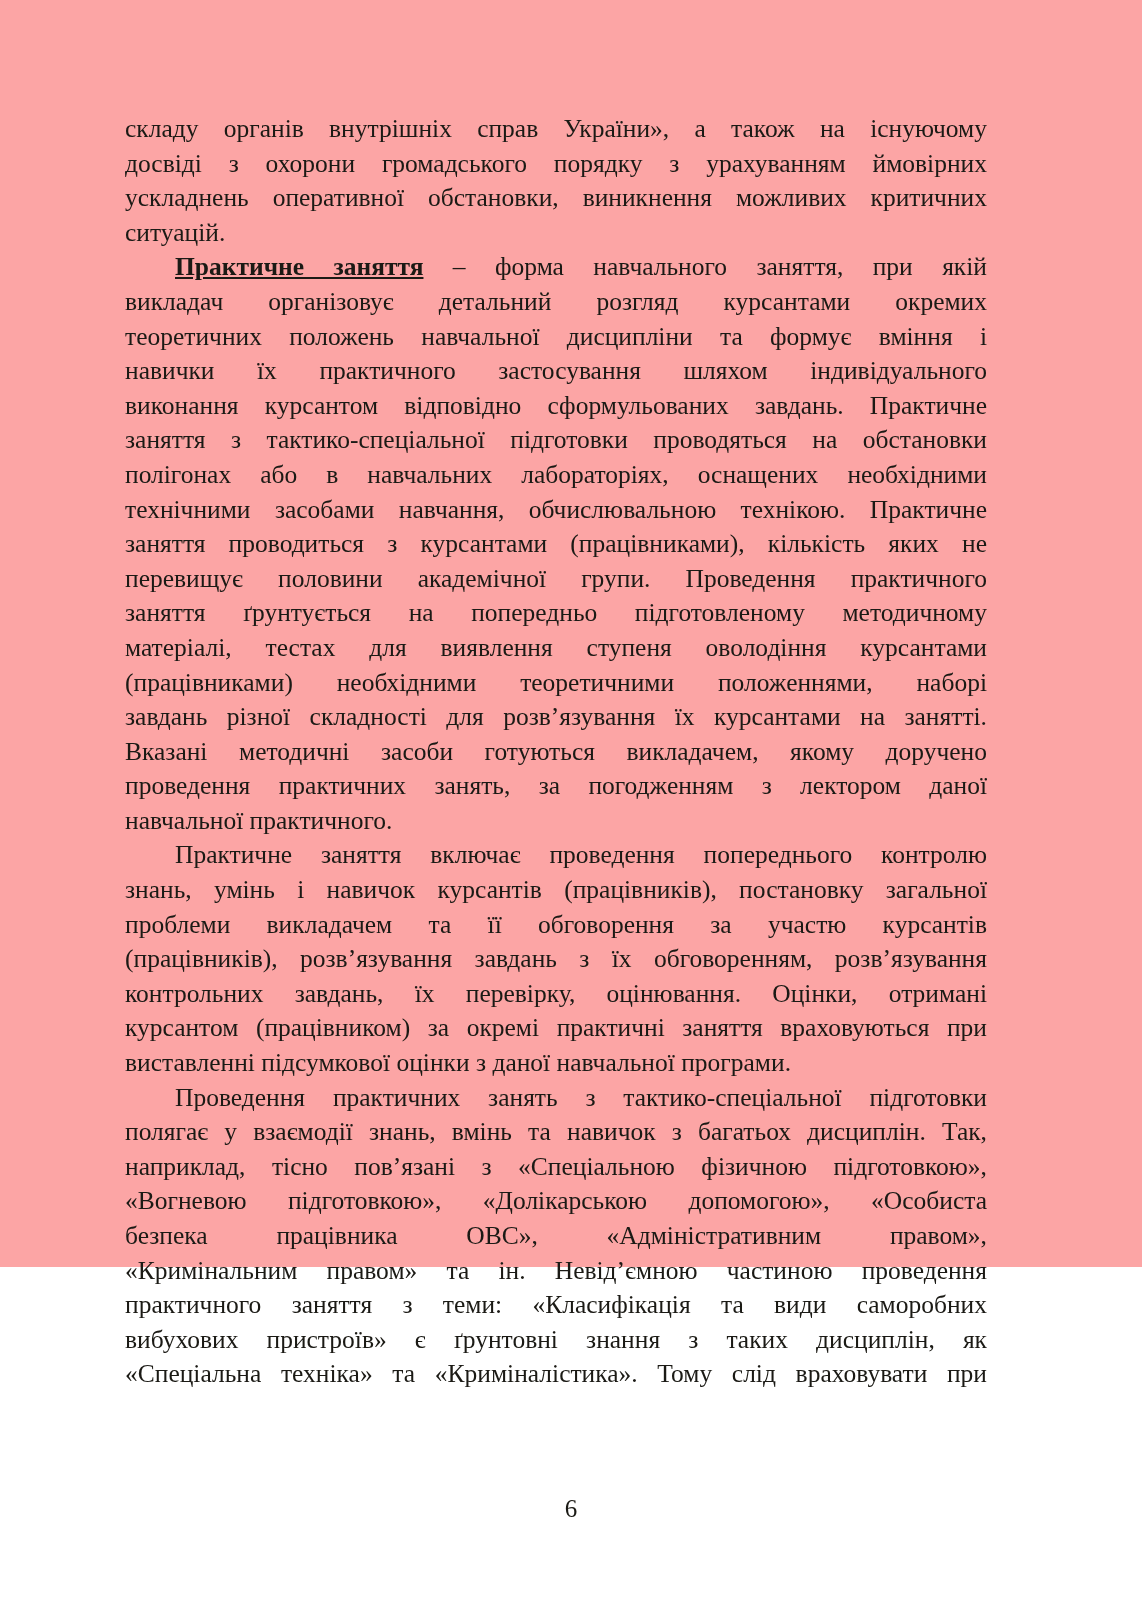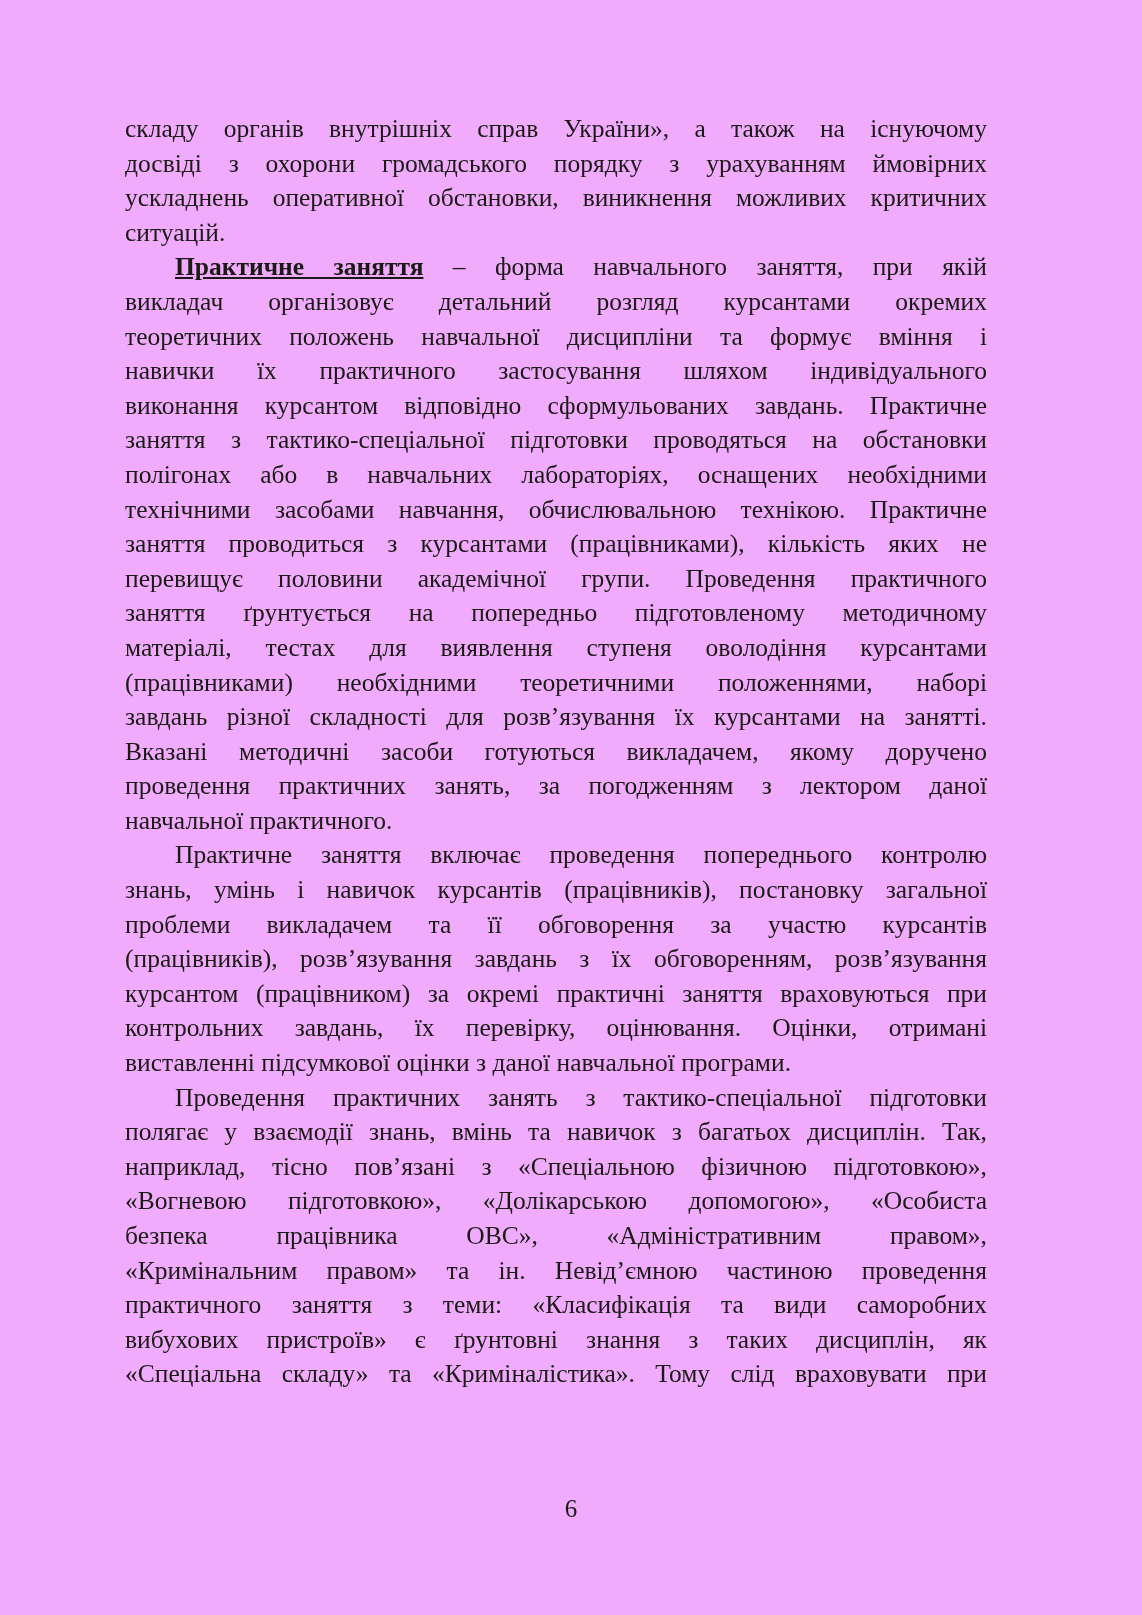--- a/index.html
+++ b/index.html
@@ -11,22 +11,22 @@
     width: 1142px;
     height: 1615px;
     position: relative;
     overflow: hidden;
   }
   .page {
     position: absolute;
     left: 0;
     top: 0;
     width: 1142px;
-    height: 1615px;
-    background: #f0abfc;
+    height: 1267px;
+    background: #fca5a5;
   }
   .text-block {
     position: absolute;
     left: 125px;
     top: 112px;
     width: 862px;
     font-family: "Liberation Serif", "DejaVu Serif", serif;
     font-size: 25.5px;
     line-height: 34.6px;
     color: #1b1a15;
@@ -95,33 +95,33 @@
       <span class="line">Вказані методичні засоби готуються викладачем, якому доручено</span>
       <span class="line">проведення практичних занять, за погодженням з лектором даної</span>
       <span class="line last">навчальної практичного.</span>
     </div>
 
     <div class="para">
       <span class="line first-indent">Практичне заняття включає проведення попереднього контролю</span>
       <span class="line">знань, умінь і навичок курсантів (працівників), постановку загальної</span>
       <span class="line">проблеми викладачем та її обговорення за участю курсантів</span>
       <span class="line">(працівників), розв’язування завдань з їх обговоренням, розв’язування</span>
+      <span class="line">контрольних завдань, їх перевірку, оцінювання. Оцінки, отримані</span>
       <span class="line">курсантом (працівником) за окремі практичні заняття враховуються при</span>
-      <span class="line">контрольних завдань, їх перевірку, оцінювання. Оцінки, отримані</span>
       <span class="line last">виставленні підсумкової оцінки з даної навчальної програми.</span>
     </div>
 
     <div class="para">
       <span class="line first-indent">Проведення практичних занять з тактико-спеціальної підготовки</span>
       <span class="line">полягає у взаємодії знань, вмінь та навичок з багатьох дисциплін. Так,</span>
       <span class="line">наприклад, тісно пов’язані з «Спеціальною фізичною підготовкою»,</span>
       <span class="line">«Вогневою підготовкою», «Долікарською допомогою», «Особиста</span>
       <span class="line">безпека працівника ОВС», «Адміністративним правом»,</span>
       <span class="line">«Кримінальним правом» та ін. Невід’ємною частиною проведення</span>
       <span class="line">практичного заняття з теми: «Класифікація та види саморобних</span>
       <span class="line">вибухових пристроїв» є ґрунтовні знання з таких дисциплін, як</span>
-      <span class="line">«Спеціальна складу» та «Криміналістика». Тому слід враховувати при</span>
+      <span class="line">«Спеціальна техніка» та «Криміналістика». Тому слід враховувати при</span>
     </div>
 
   </div>
 
   <div class="page-number">6</div>
 </div>
 
 </body></html>

